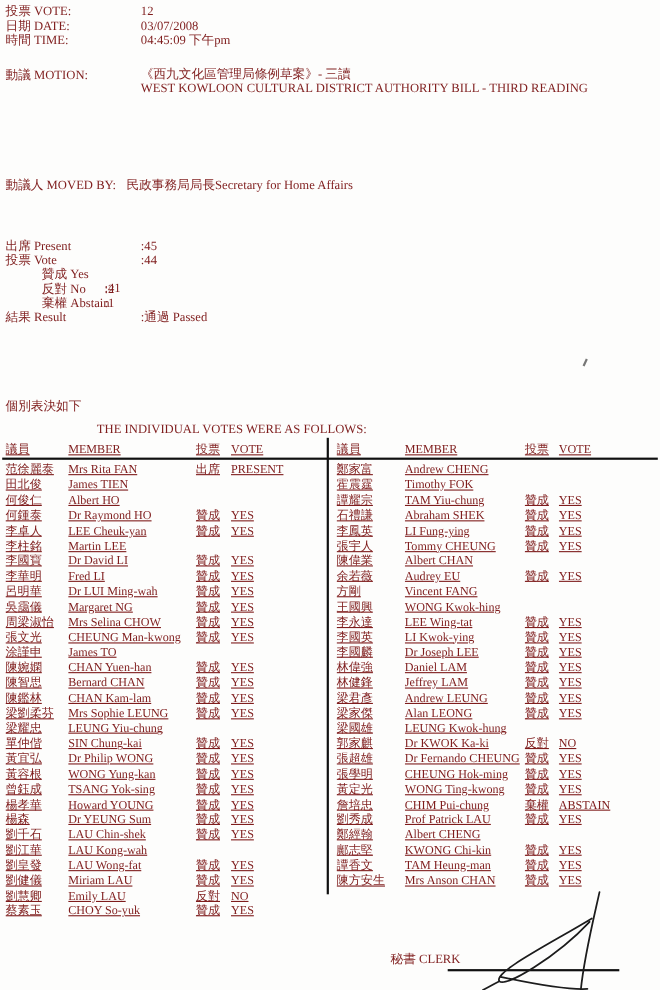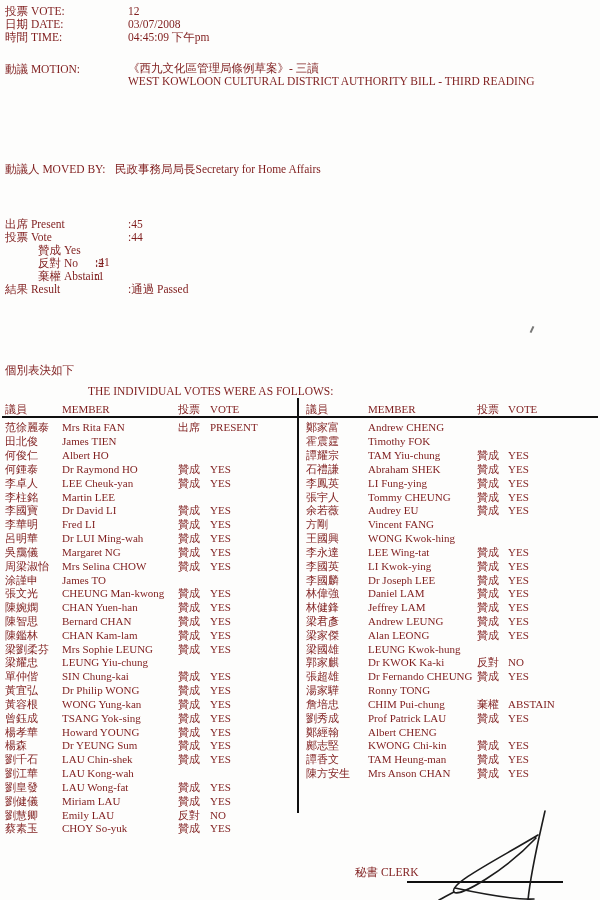--- a/index.html
+++ b/index.html
@@ -2,21 +2,21 @@
 <html><head>
 <meta charset="utf-8">
 <style>
   html,body{margin:0;padding:0;background:#e8e8e8;}
   .doc{
     position:relative;width:600px;height:900px;background:#fdfdfc;
     font-family:"Liberation Serif","DejaVu Serif",serif;color:#7f1d1d;
     overflow:hidden;margin:0 auto;
   }
   .ln{position:absolute;white-space:nowrap;font-size:11.5px;line-height:13px;}
-  .tblwrap{position:absolute;top:401px;}
+  .tblwrap{position:absolute;top:401px;text-decoration:underline;}
   table{border-collapse:collapse;table-layout:fixed;font-size:11px;}
   th,td{padding:0;margin:0;text-align:left;font-weight:normal;
         white-space:nowrap;overflow:hidden;line-height:11px;}
   thead th{height:17px;vertical-align:top;padding-top:3px;}
   tbody td{height:13.83px;vertical-align:middle;}
   .t-left col.c1{width:57px;} .t-left col.c2{width:116px;}
   .t-left col.c3{width:32px;} .t-left col.c4{width:85px;}
   .t-right col.c1{width:62px;} .t-right col.c2{width:109px;}
   .t-right col.c3{width:31px;} .t-right col.c4{width:92px;}
   .hrule{position:absolute;left:2px;top:416px;width:596px;height:2px;background:#101010;}
@@ -155,31 +155,31 @@
           </tr>
 
           <tr>
             <td>周梁淑怡</td>
             <td>Mrs Selina CHOW</td>
             <td>贊成</td>
             <td>YES</td>
           </tr>
 
           <tr>
+            <td>張文光</td>
+            <td>CHEUNG Man-kwong</td>
+            <td>贊成</td>
+            <td>YES</td>
+          </tr>
+
+          <tr>
             <td>涂謹申</td>
             <td>James TO</td>
             <td></td>
             <td></td>
-          </tr>
-
-          <tr>
-            <td>張文光</td>
-            <td>CHEUNG Man-kwong</td>
-            <td>贊成</td>
-            <td>YES</td>
           </tr>
 
           <tr>
             <td>陳婉嫻</td>
             <td>CHAN Yuen-han</td>
             <td>贊成</td>
             <td>YES</td>
           </tr>
 
           <tr>
@@ -350,20 +350,26 @@
             <td>YES</td>
           </tr>
 
           <tr>
             <td>張宇人</td>
             <td>Tommy CHEUNG</td>
             <td>贊成</td>
             <td>YES</td>
           </tr>
 
+          <tr>
+            <td>陳偉業</td>
+            <td>Albert CHAN</td>
+            <td></td>
+            <td></td>
+          </tr>
 
 
           <tr>
             <td>余若薇</td>
             <td>Audrey EU</td>
             <td>贊成</td>
             <td>YES</td>
           </tr>
 
           <tr>
@@ -443,28 +449,34 @@
             <td>NO</td>
           </tr>
 
           <tr>
             <td>張超雄</td>
             <td>Dr Fernando CHEUNG</td>
             <td>贊成</td>
             <td>YES</td>
           </tr>
 
-
-
-          <tr>
-            <td>湯家驊</td>
-            <td>Ronny TONG</td>
-            <td></td>
-            <td></td>
-          </tr>
+          <tr>
+            <td>張學明</td>
+            <td>CHEUNG Hok-ming</td>
+            <td>贊成</td>
+            <td>YES</td>
+          </tr>
+
+          <tr>
+            <td>黃定光</td>
+            <td>WONG Ting-kwong</td>
+            <td>贊成</td>
+            <td>YES</td>
+          </tr>
+
 
           <tr>
             <td>詹培忠</td>
             <td>CHIM Pui-chung</td>
             <td>棄權</td>
             <td>ABSTAIN</td>
           </tr>
 
           <tr>
             <td>劉秀成</td>

